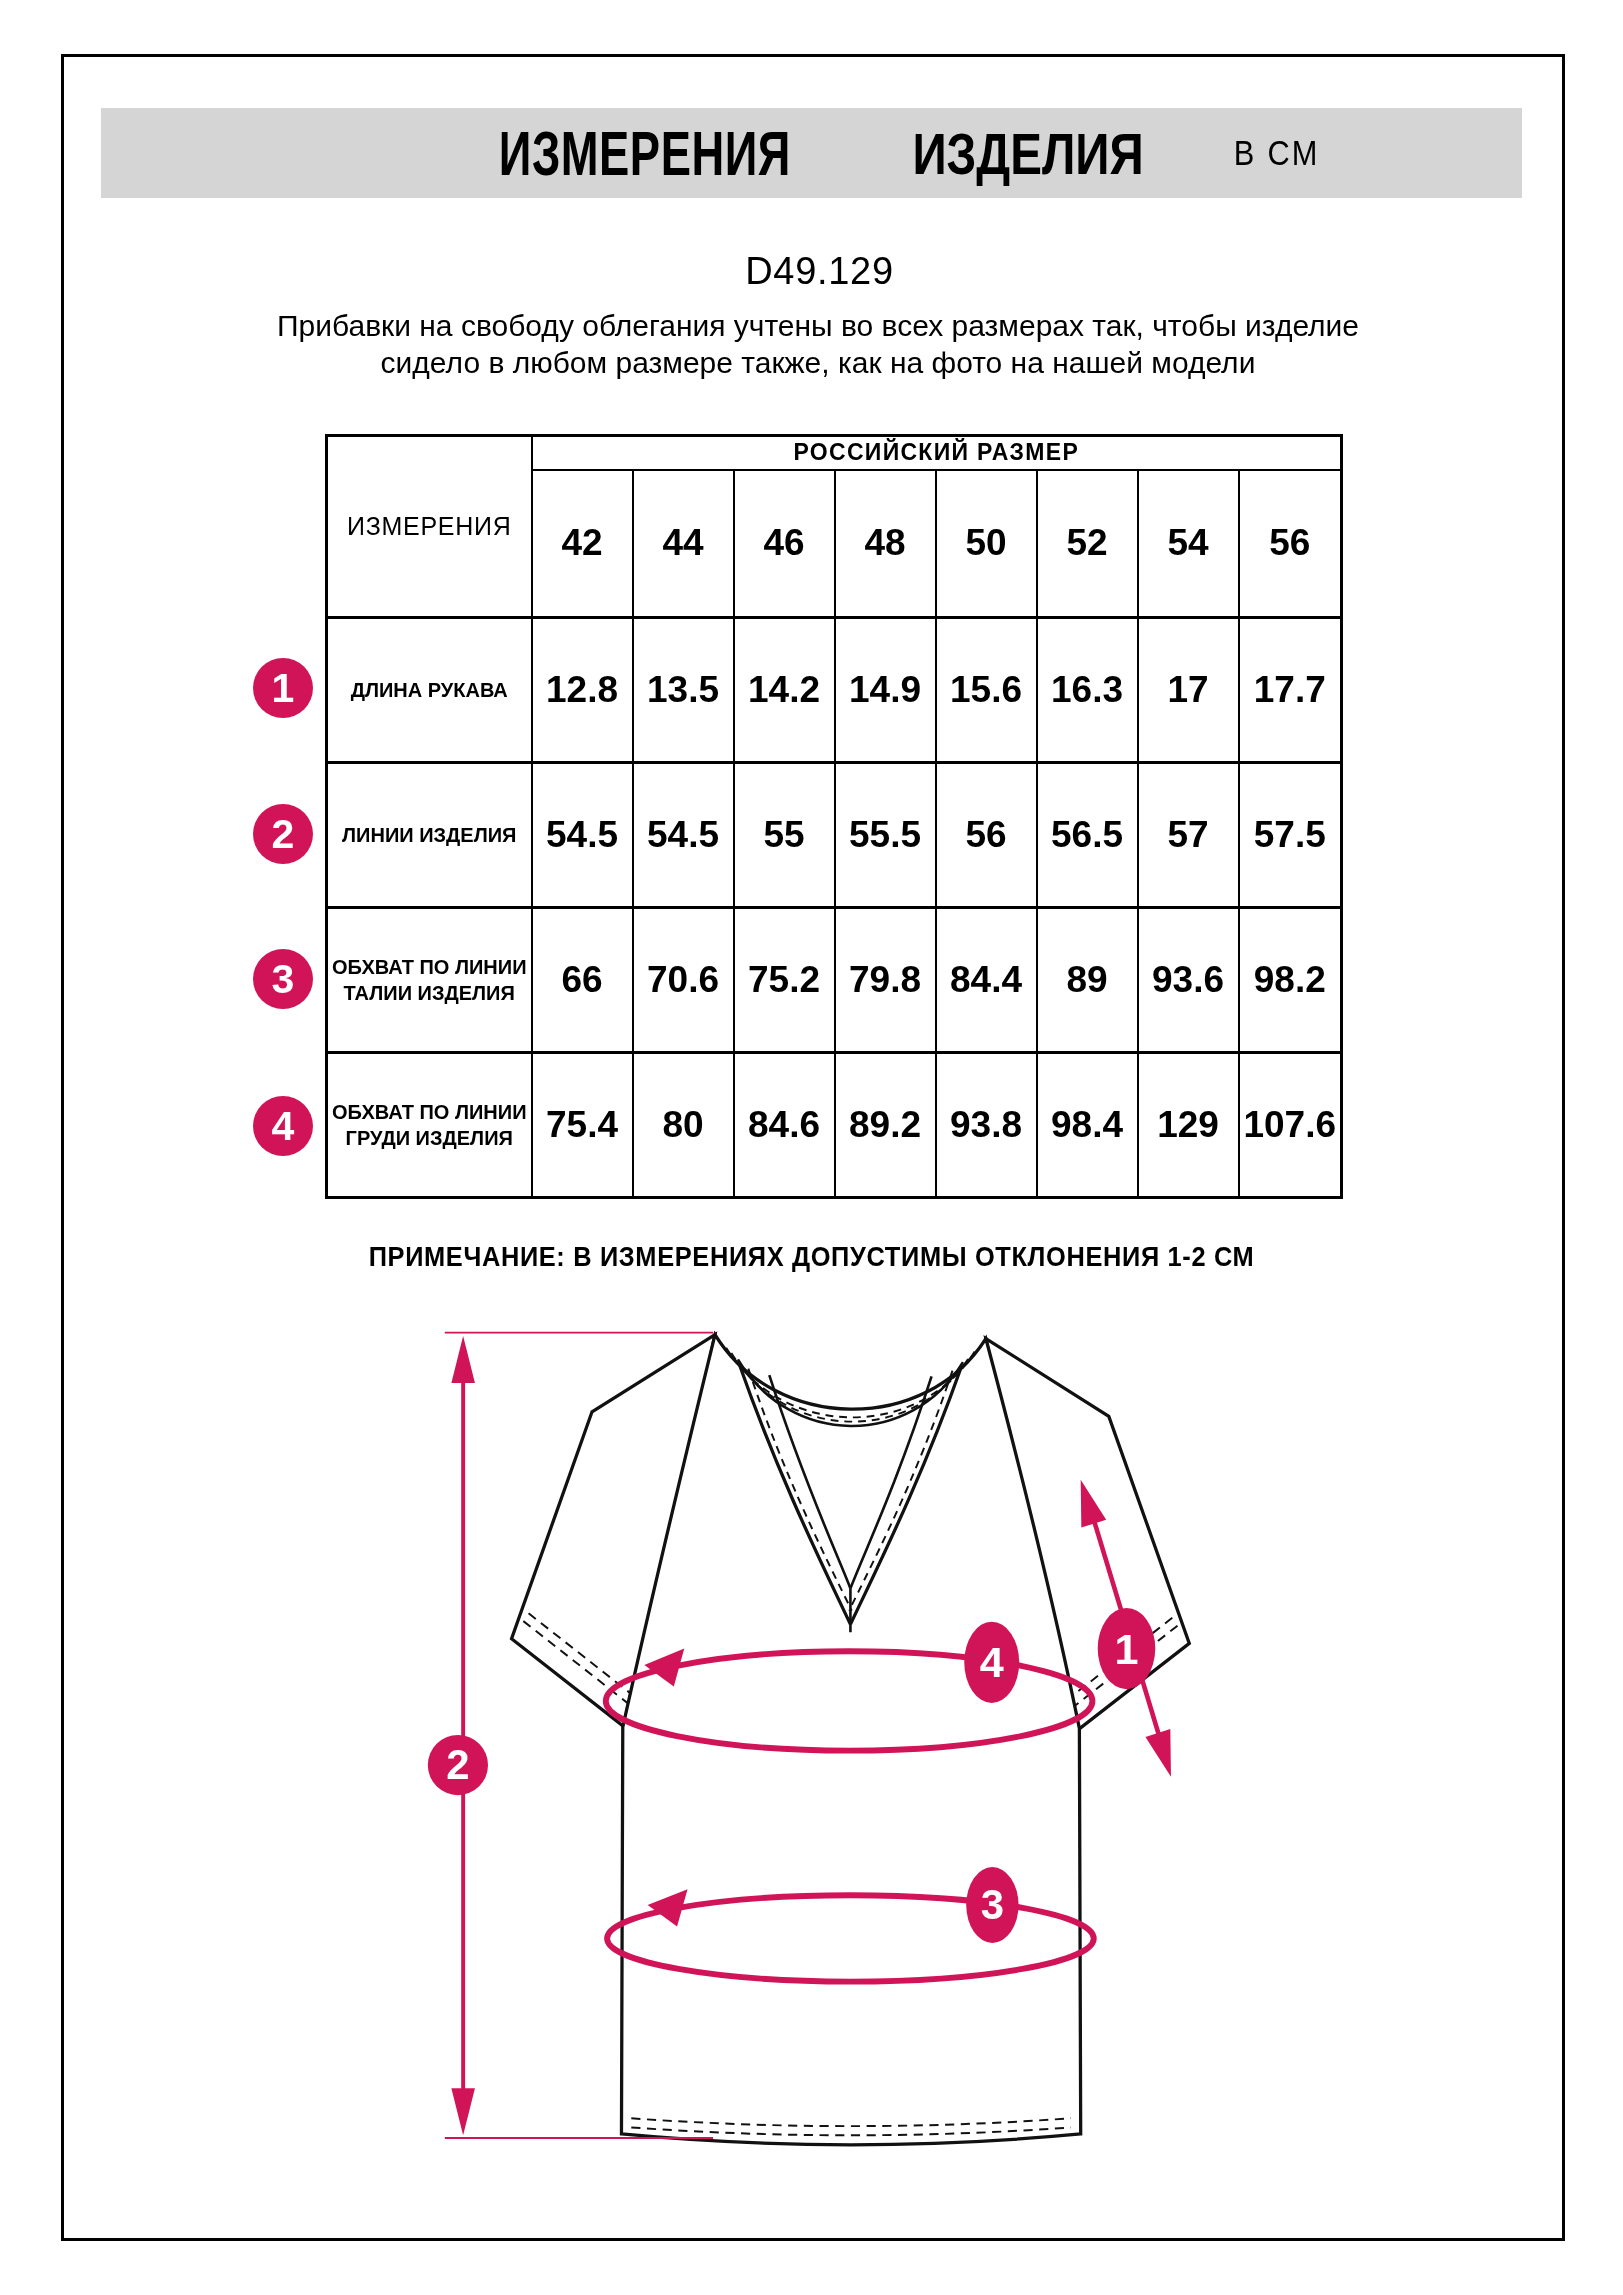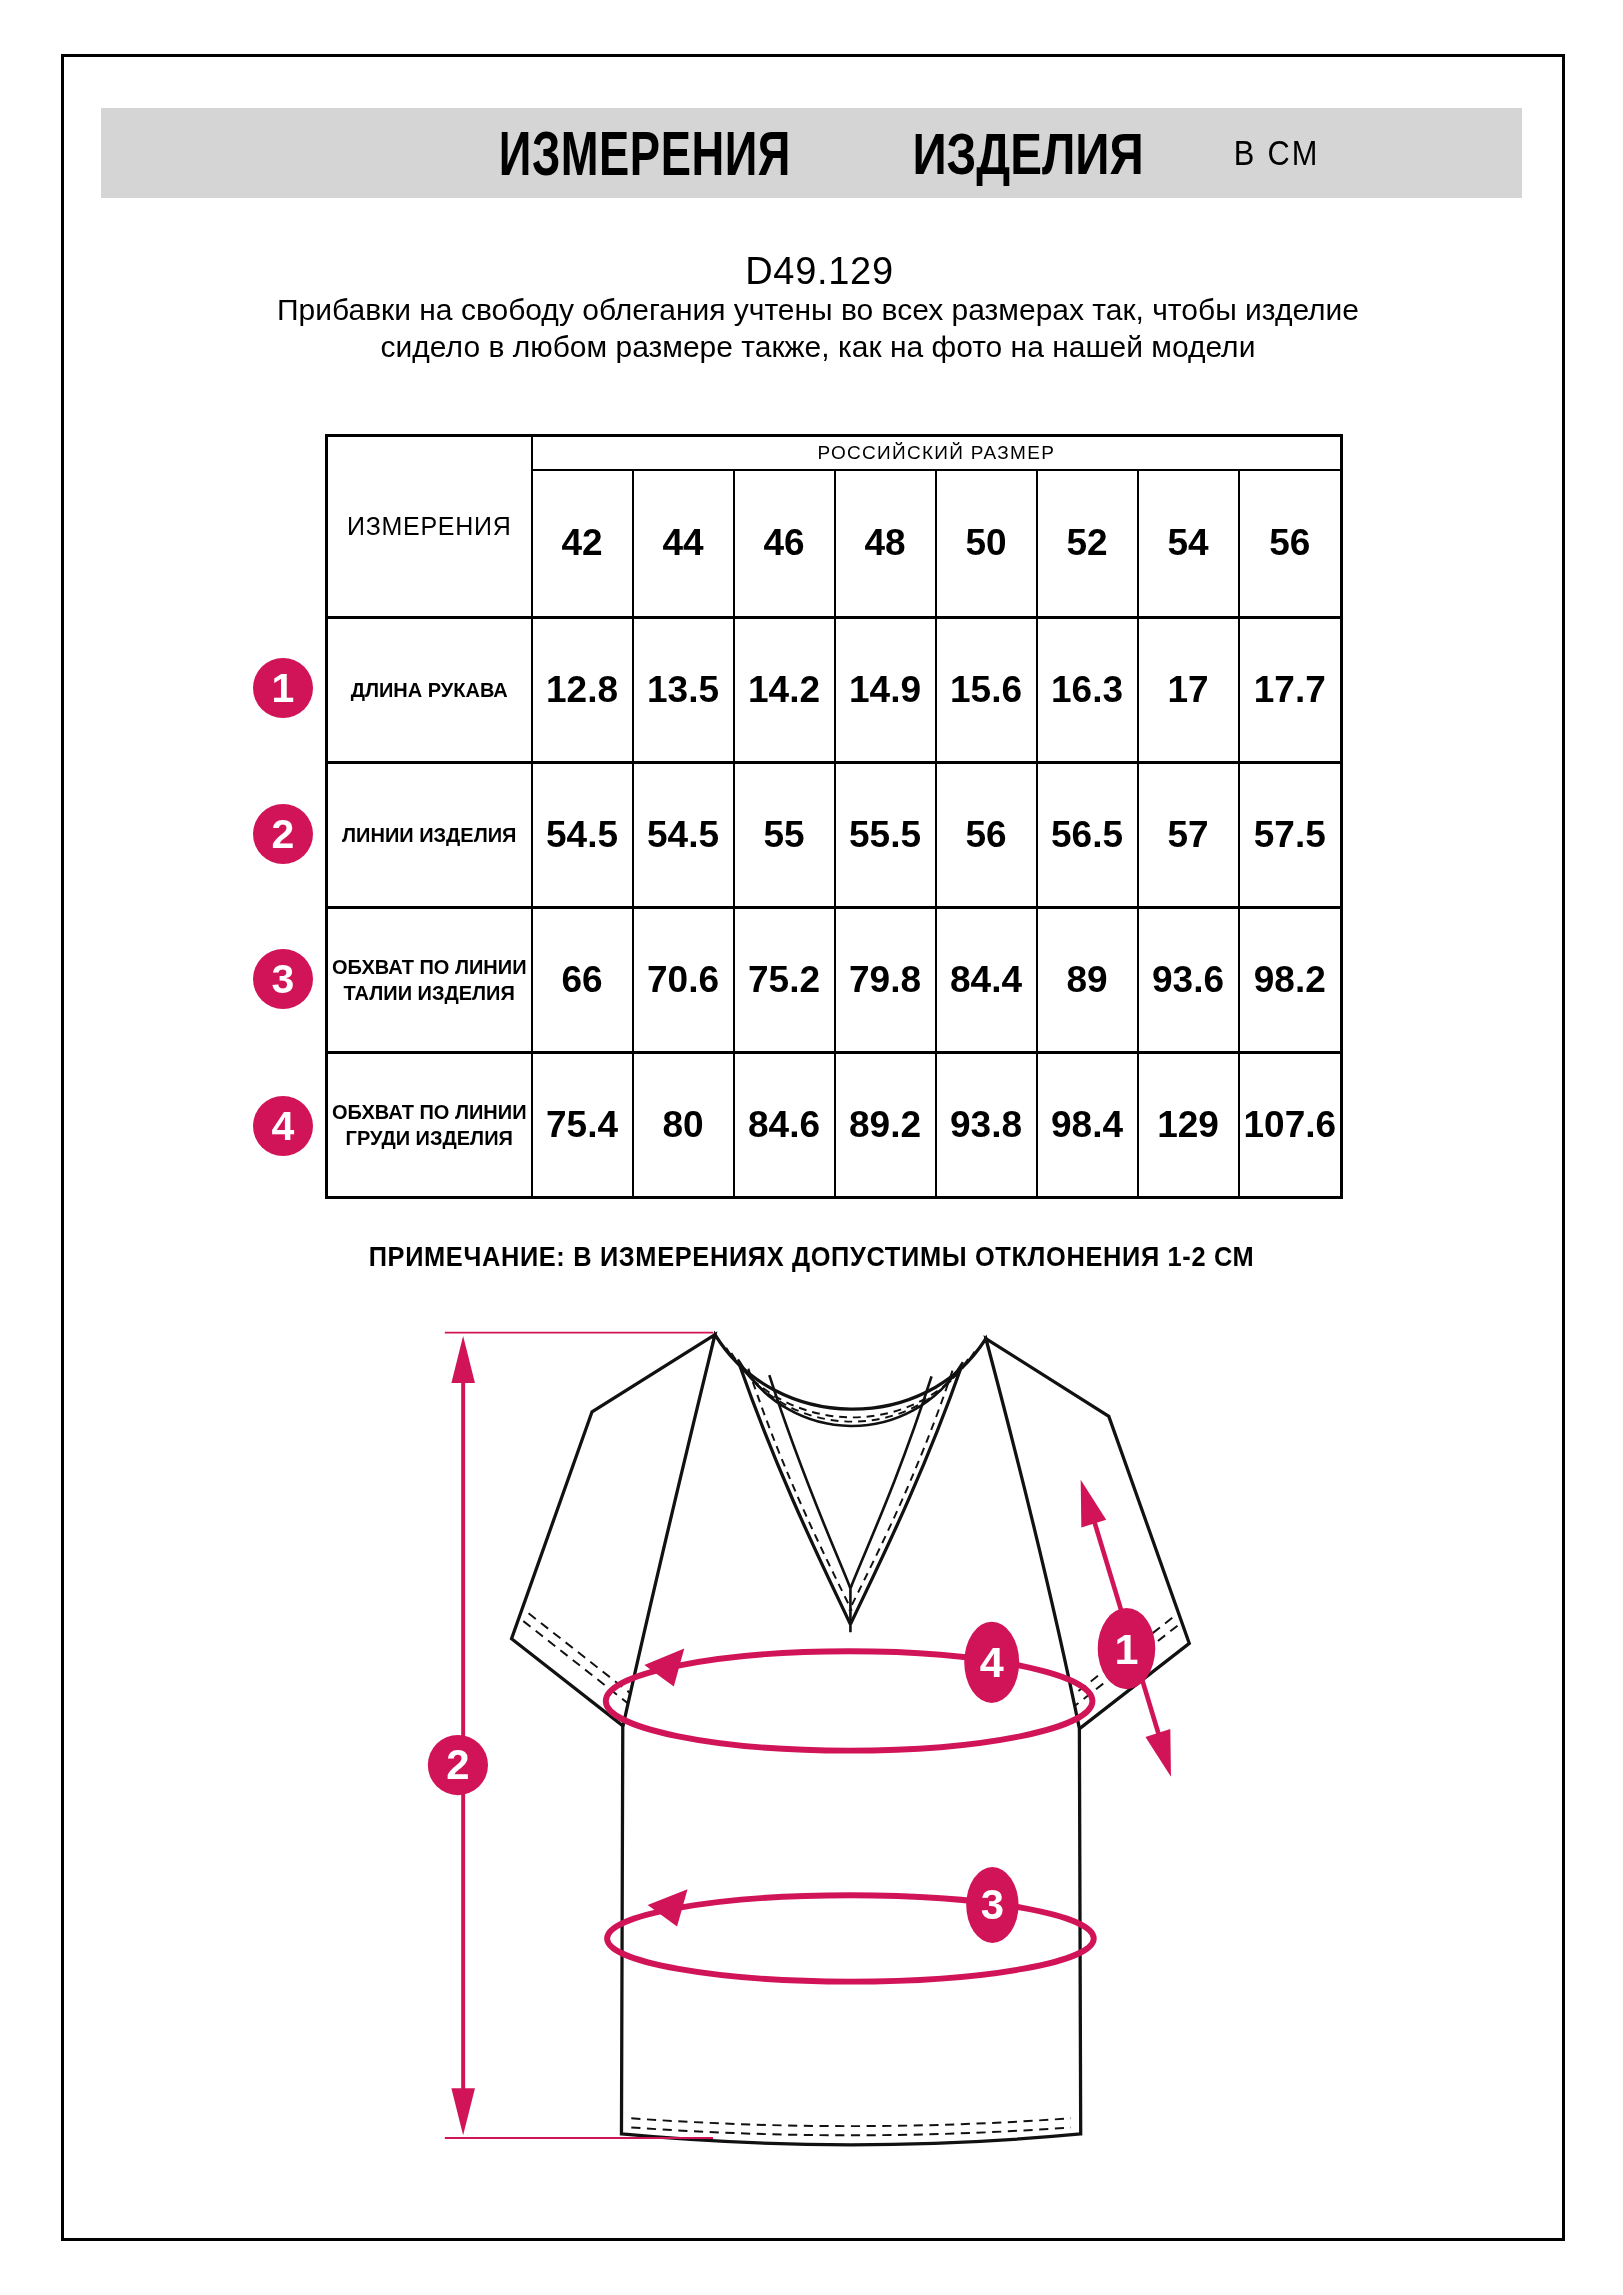--- a/index.html
+++ b/index.html
@@ -26,35 +26,35 @@
   }
   .title-unit{
     font-size:35px;font-weight:400;margin-left:59px;
     transform:scaleX(0.88);transform-origin:center;white-space:nowrap;letter-spacing:2.6px;
   }
   .model{
     position:absolute;left:8px;top:250px;width:1623px;text-align:center;
     font-size:38px;font-weight:400;letter-spacing:0.7px;
   }
   .descr{
-    position:absolute;left:229px;top:292px;width:1178px;text-align:center;
+    position:absolute;left:229px;top:308px;width:1178px;text-align:center;
     font-size:30px;line-height:1.22;font-weight:400;
   }
   
   table.size-table{
     position:absolute;left:325px;top:434px;width:1018px;
     border-collapse:collapse;table-layout:fixed;
     border:3.9px solid #000;
   }
   table.size-table td, table.size-table th{
     border:2px solid #000;text-align:center;vertical-align:middle;
     padding:0 3.9px;box-sizing:border-box;
   }
   th.ru-size{
-    height:34px;font-size:19px;font-weight:400;letter-spacing:1.3px;
+    height:34px;font-size:23px;font-weight:700;letter-spacing:1.3px;
     border-bottom:3.9px solid #000;
   }
   th.corner{
     font-size:25px;font-weight:400;letter-spacing:0.7px;
   }
   td.size-num{
     height:148px;font-size:37px;font-weight:700;margin-top:9px;
   }
   tr.data-row td{border-top:3.9px solid #000;height:145px;}
   td.row-label{

